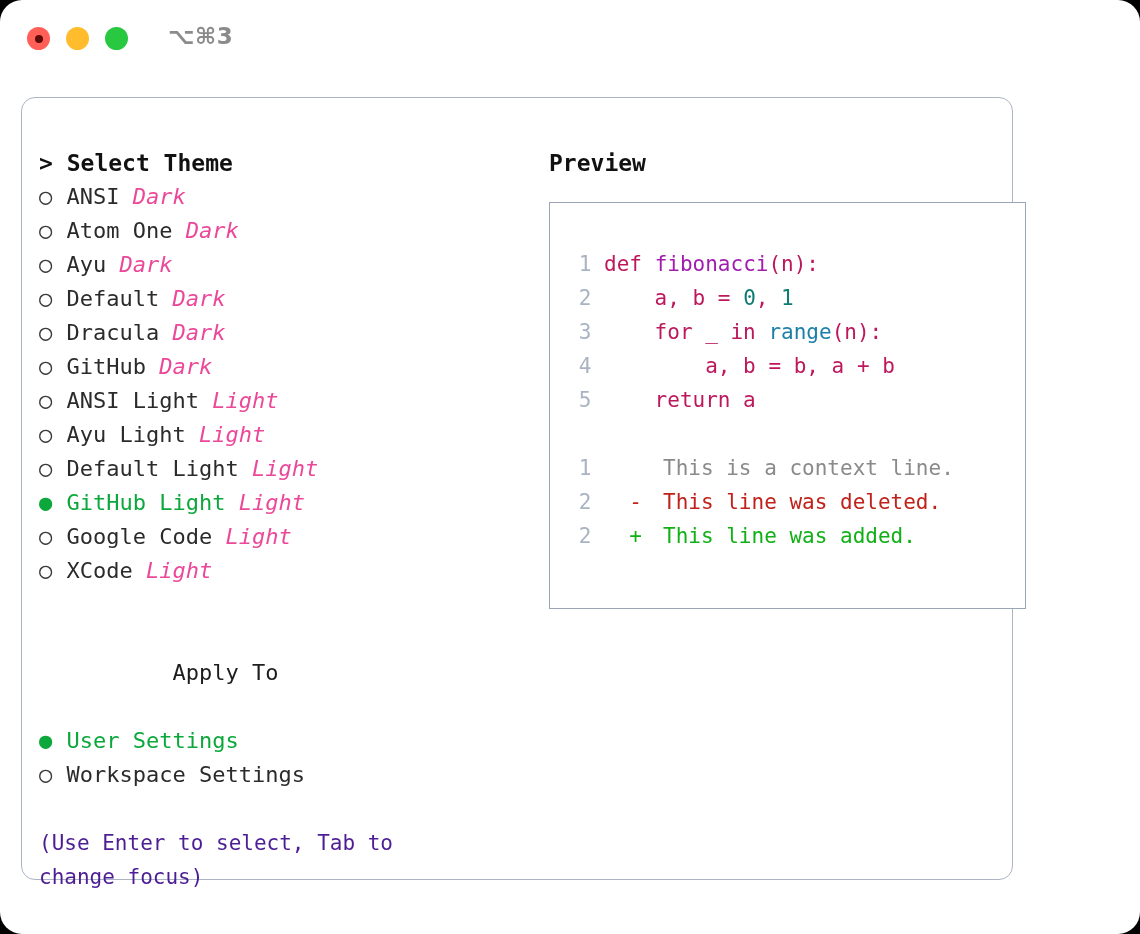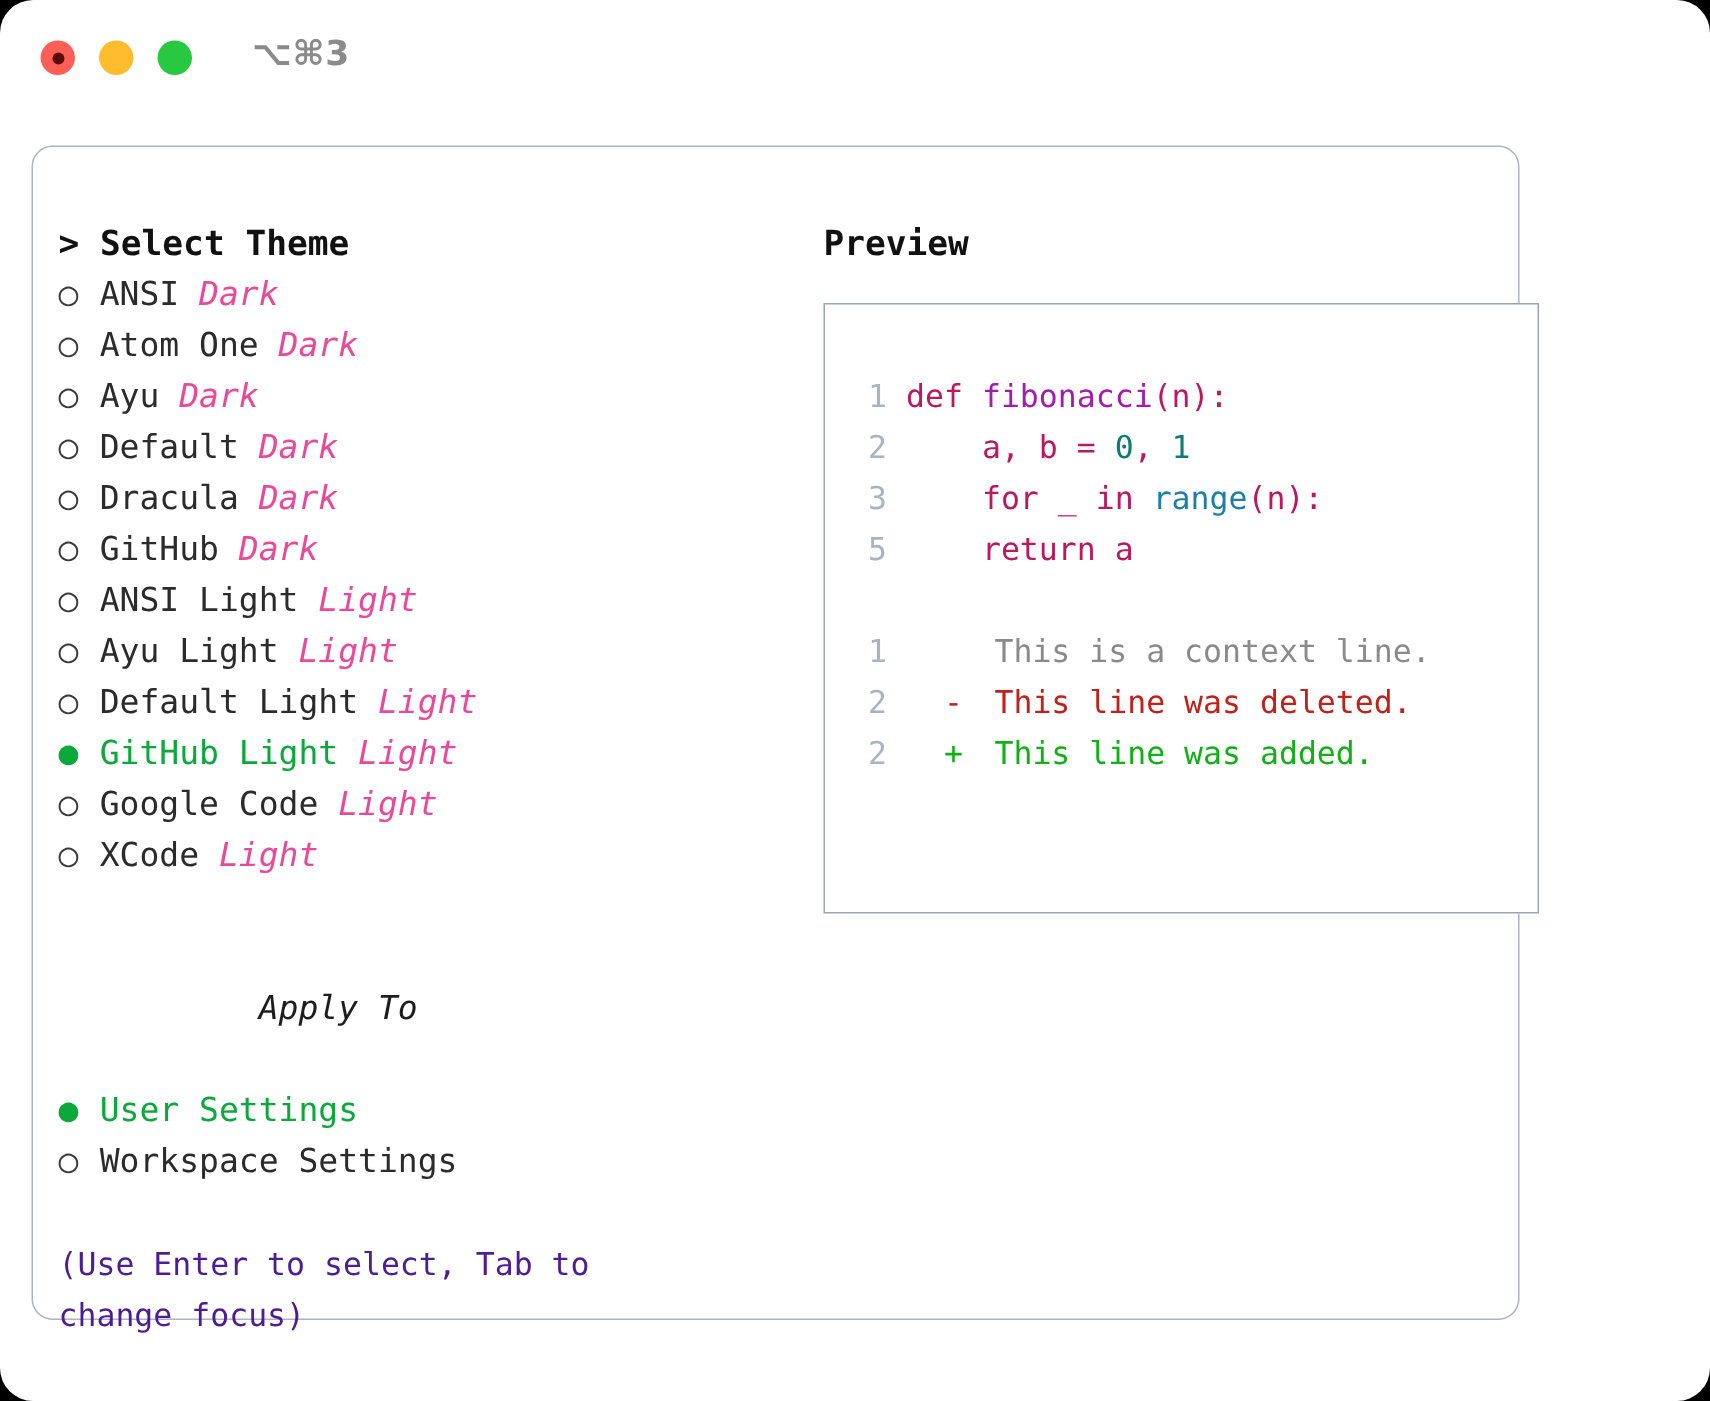--- a/index.html
+++ b/index.html
@@ -118,21 +118,20 @@
     font-style: italic;
   }
 
   .section-spacer { height: 34px; }
 
   .section-label {
     font-size: 22px;
     line-height: 34px;
     color: #1d1d1d;
     white-space: pre;
-    font-style: italic;
   }
 
   .hint {
     margin-top: 34px;
     font-size: 21px;
     line-height: 34px;
     color: #4c1d95;
     white-space: pre-wrap;
     width: 400px;
   }
@@ -233,20 +232,21 @@
     </div>
 
     <div class="right-col">
       <div class="preview-title">Preview</div>
 
       <div class="preview-box">
         <div id="code-block">
             <div class="code-line"><span class="lnum">1</span><span> </span><span class="code-plain">def </span><span class="tok-fn">fibonacci</span><span class="code-plain">(n):</span></div>
             <div class="code-line"><span class="lnum">2</span><span> </span><span class="code-plain">    a, b = </span><span class="tok-num">0</span><span class="code-plain">, </span><span class="tok-num">1</span></div>
             <div class="code-line"><span class="lnum">3</span><span> </span><span class="code-plain">    for _ in </span><span class="tok-builtin">range</span><span class="code-plain">(n):</span></div>
+            <div class="code-line"><span class="lnum">4</span><span> </span><span class="code-plain">        a, b = b, a + b</span></div>
             <div class="code-line"><span class="lnum">5</span><span> </span><span class="code-plain">    return a</span></div>
           </div>
         <div class="diff-gap"></div>
         <div id="diff-block">
             <div class="diff-line"><span class="lnum">1</span><span>   </span><span class="diff-mark diff-ctx"> </span><span> </span><span class="diff-ctx">This is a context line.</span></div>
             <div class="diff-line"><span class="lnum">2</span><span>   </span><span class="diff-mark diff-del">-</span><span> </span><span class="diff-del">This line was deleted.</span></div>
             <div class="diff-line"><span class="lnum">2</span><span>   </span><span class="diff-mark diff-add">+</span><span> </span><span class="diff-add">This line was added.</span></div>
           </div>
       </div>
     </div>

